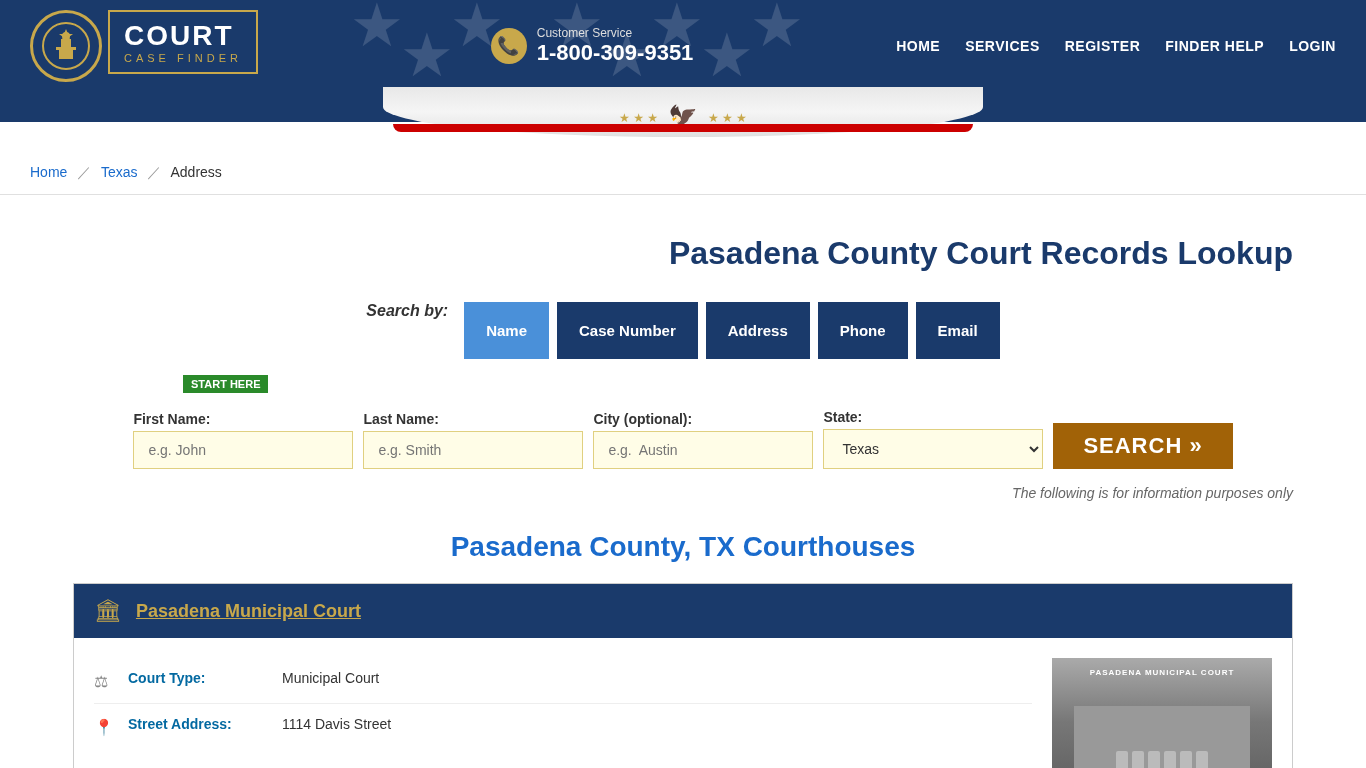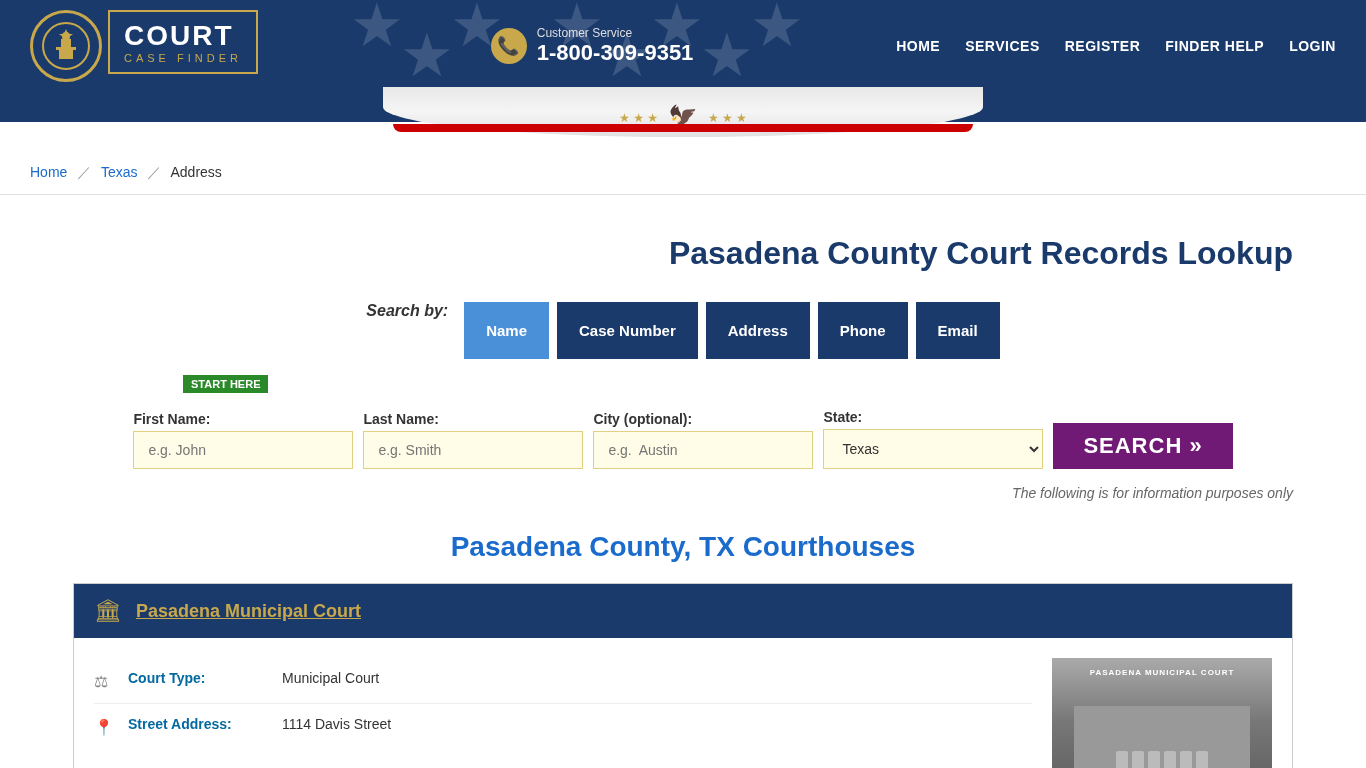--- a/index.html
+++ b/index.html
@@ -202,21 +202,21 @@
     .form-select {
       padding: 10px 14px;
       font-size: 14px;
       background: #fffde7;
       border: 1px solid #e0d080;
       width: 220px;
       color: #333;
       appearance: auto;
     }
     .search-btn {
-      background: #701a75;
+      background: #a16207;
       color: #fff;
       font-size: 22px;
       font-weight: 900;
       border: none;
       padding: 10px 30px;
       cursor: pointer;
       white-space: nowrap;
       letter-spacing: 1px;
     }
     .info-note {

